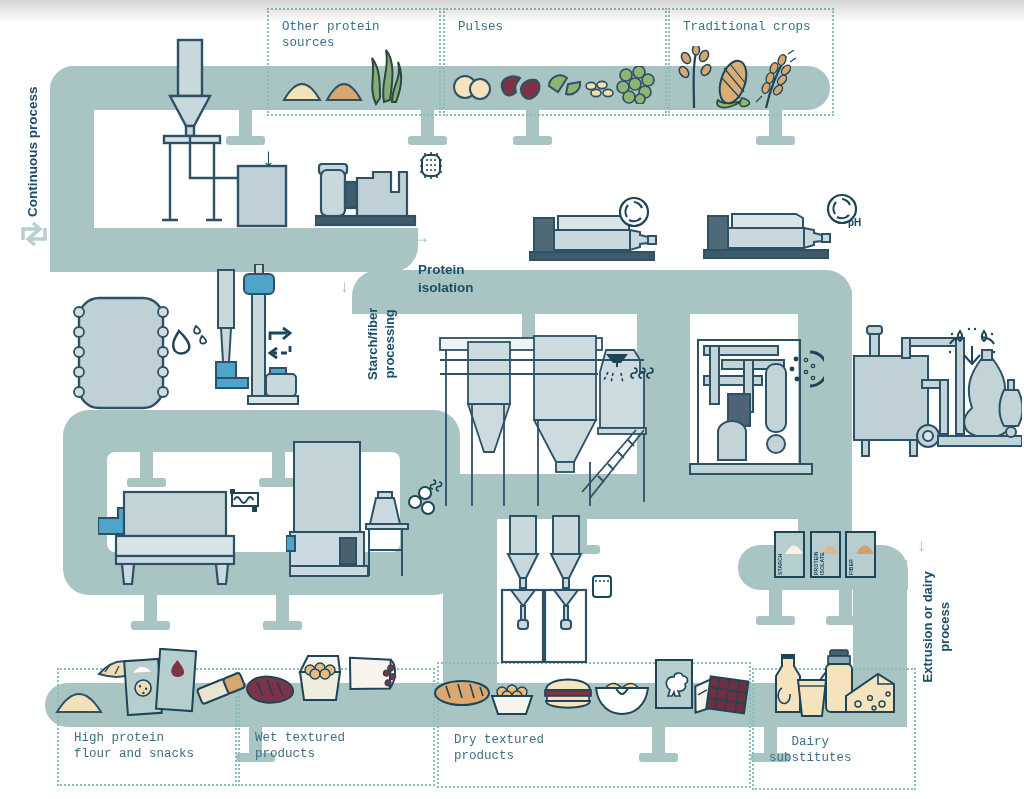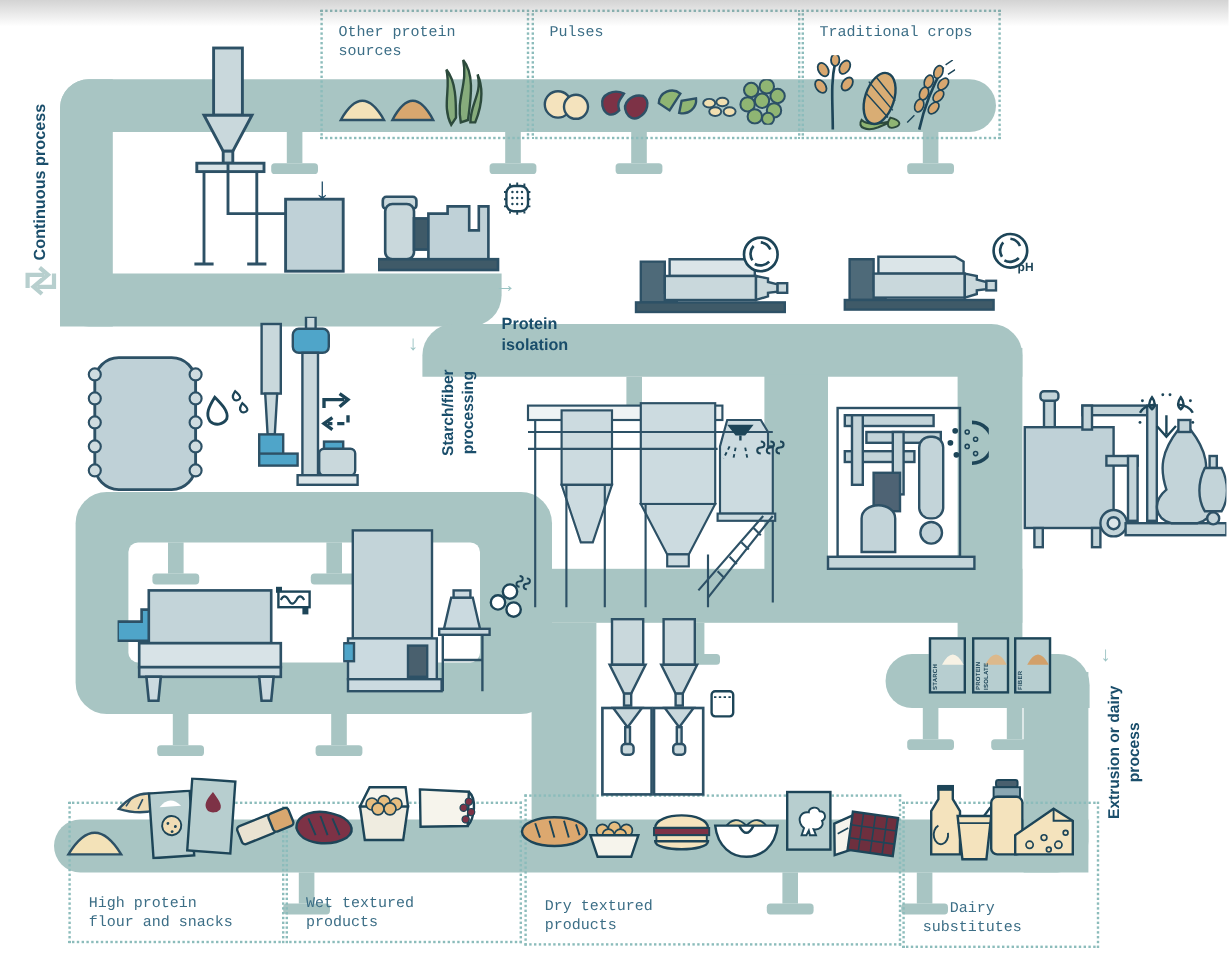--- a/index.html
+++ b/index.html
@@ -7,21 +7,21 @@
          font-family:"Liberation Sans", sans-serif;}
   .abs{position:absolute;}
   .belt{position:absolute;background:#a8c5c3;}
   .room{position:absolute;background:#ffffff;border-radius:8px;}
   .stand{position:absolute;width:13px;height:26px;background:#a8c5c3;}
   .stand::after{content:"";position:absolute;left:-13px;top:26px;width:39px;height:9px;
                 background:#a8c5c3;border-radius:3px;}
   .dbox{position:absolute;border:2px dotted #8cbcbb;font-family:Liberation Mono, monospace;}
   .catlabel{font-size:12.5px;color:#3c6e86;line-height:1.3;white-space:pre-line;}
   .toplabel{position:absolute;top:9px;left:13px;}
-  .botlabel{position:absolute;bottom:7px;left:15px;}
+  .botlabel{position:absolute;bottom:22px;left:15px;}
   .plabel{font-weight:bold;color:#1a4e6b;font-size:13px;line-height:1.3;white-space:pre-line;}
   .vrot{position:absolute;text-align:center;transform:rotate(-90deg);}
   .palearrow{position:absolute;color:#9cc4c4;font-weight:bold;}
   .pbox{position:absolute;width:31px;height:47px;background:#b7ced0;border:2px solid #1d4558;box-sizing:border-box;}
   .pbox .vtext{position:absolute;left:1px;top:42px;transform-origin:0 0;transform:rotate(-90deg);
                font-size:5px;font-weight:bold;color:#1d4558;white-space:pre-line;line-height:6px;letter-spacing:.2px;}
   .shade{position:absolute;left:0;top:0;width:1024px;height:22px;
          background:linear-gradient(180deg,rgba(110,110,110,.30),rgba(255,255,255,0));pointer-events:none;}
   svg{display:block;}
 </style>

